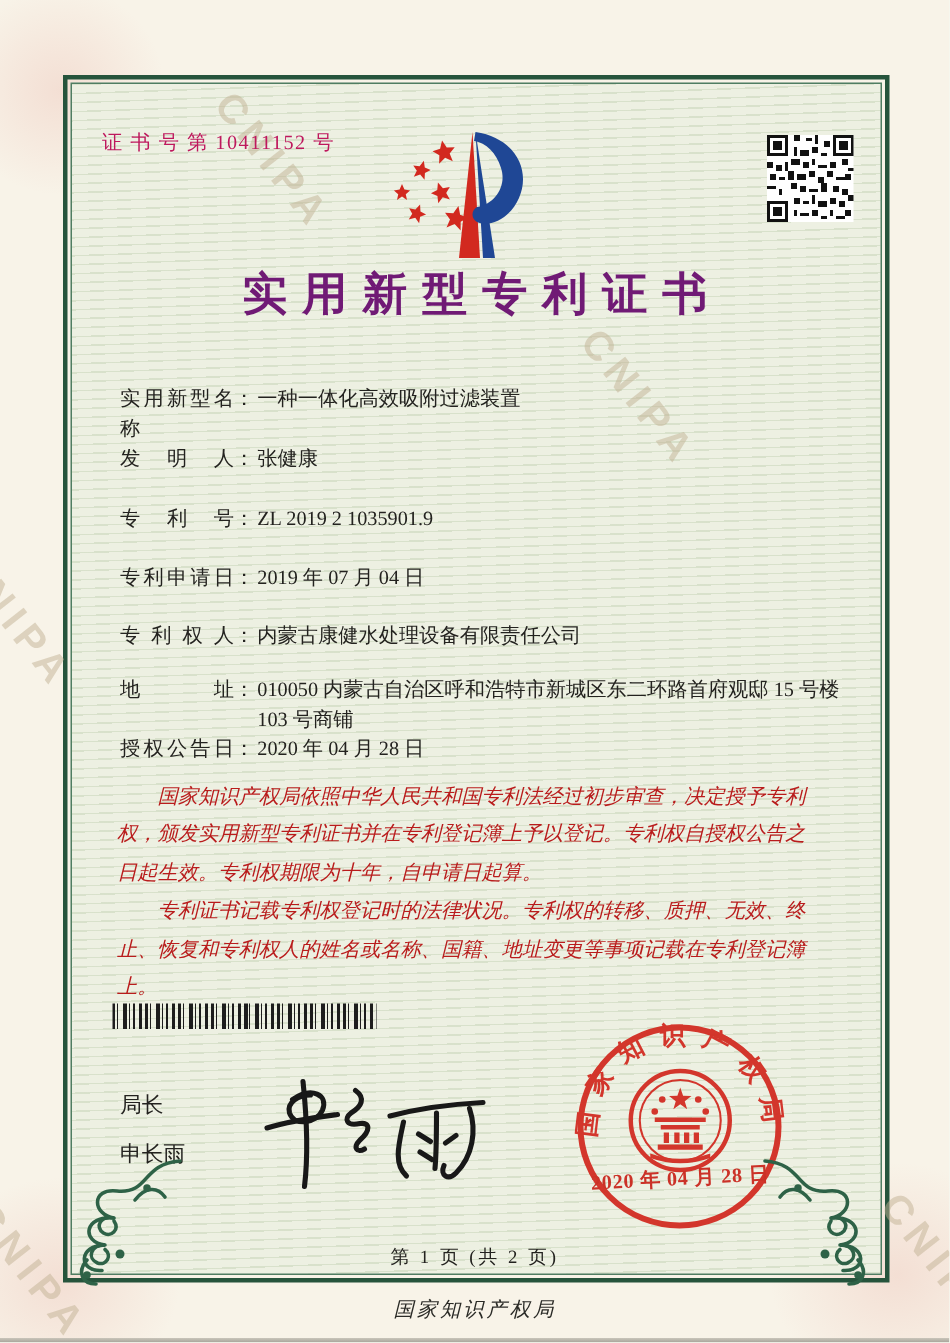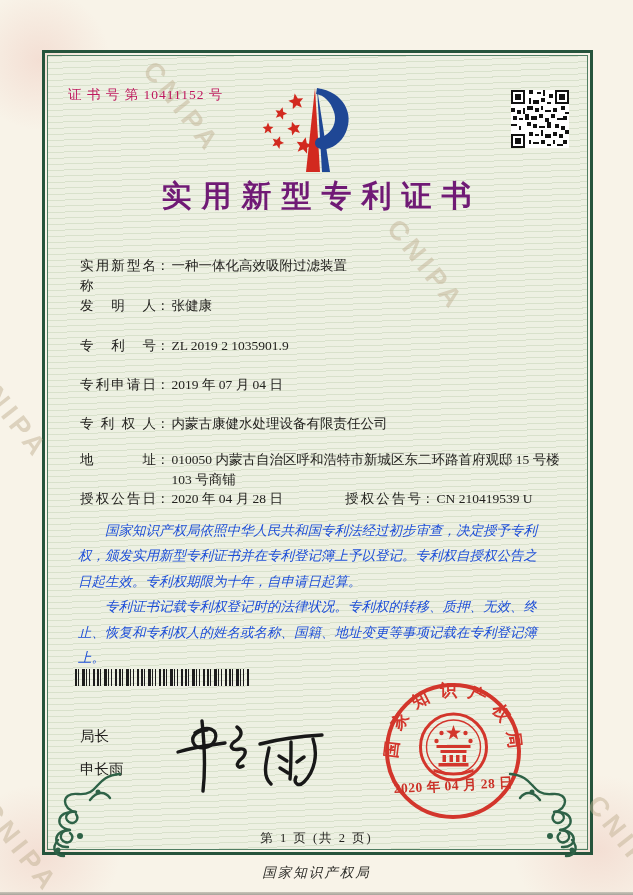--- a/index.html
+++ b/index.html
@@ -31,21 +31,21 @@
   .title{position:absolute;left:0;top:176px;width:100%;text-align:center;
     font-size:30px;font-weight:bold;letter-spacing:10px;text-indent:10px;color:#701a75;}
 
   .row{position:absolute;left:80px;width:490px;font-size:13.5px;line-height:1.45;}
   .lbl{display:inline-block;width:76px;text-align:justify;text-align-last:justify;vertical-align:top;}
   .colon{display:inline-block;vertical-align:top;}
   .val{display:inline-block;vertical-align:top;margin-left:2px;max-width:392px;}
   .pair2{position:absolute;left:265px;top:0;white-space:nowrap;}
 
   .paras{position:absolute;left:78px;top:518px;width:462px;font-size:13.5px;
-    line-height:1.88;font-style:italic;color:#1d4ed8;}
+    line-height:1.88;font-style:italic;color:#b91c1c;}
   .paras p{margin:0;text-indent:2em;}
 
   .barcode{position:absolute;left:75px;top:669px;width:176px;height:17px;
     background:repeating-linear-gradient(90deg,#1d1d1d 0 2px,rgba(0,0,0,0) 2px 3px,
       #1d1d1d 3px 4px,rgba(0,0,0,0) 4px 7px,#1d1d1d 7px 10px,rgba(0,0,0,0) 10px 11px,
       #1d1d1d 11px 12px,rgba(0,0,0,0) 12px 14px,#1d1d1d 14px 15px,rgba(0,0,0,0) 15px 18px,
       #1d1d1d 18px 20px,rgba(0,0,0,0) 20px 22px);}
 
   .post{position:absolute;left:80px;top:727px;font-size:14.5px;}
   .signer-name{position:absolute;left:80px;top:760px;font-size:14.5px;}
@@ -191,23 +191,20 @@
       <span class="lbl">专利申请日</span><span class="colon">：</span><span class="val">2019 年 07 月 04 日</span>
     </div>
     <div class="row" style="top:414px;">
       <span class="lbl">专利权人</span><span class="colon">：</span><span class="val">内蒙古康健水处理设备有限责任公司</span>
     </div>
     <div class="row" style="top:450px;">
       <span class="lbl">地址</span><span class="colon">：</span><span class="val">010050 内蒙古自治区呼和浩特市新城区东二环路首府观邸 15 号楼 103 号商铺</span>
     </div>
     <div class="row" style="top:489px;">
       <span class="lbl">授权公告日</span><span class="colon">：</span><span class="val">2020 年 04 月 28 日</span>
-      <span class="pair2">
-        <span class="lbl">授权公告号</span><span class="colon">：</span><span class="val">CN 210419539 U</span>
-      </span>
     </div>
 
     <div class="paras">
       <p>国家知识产权局依照中华人民共和国专利法经过初步审查，决定授予专利权，颁发实用新型专利证书并在专利登记簿上予以登记。专利权自授权公告之日起生效。专利权期限为十年，自申请日起算。</p>
       <p>专利证书记载专利权登记时的法律状况。专利权的转移、质押、无效、终止、恢复和专利权人的姓名或名称、国籍、地址变更等事项记载在专利登记簿上。</p>
     </div>
 
     <div class="barcode"></div>
 
     <div class="post">局长</div>

